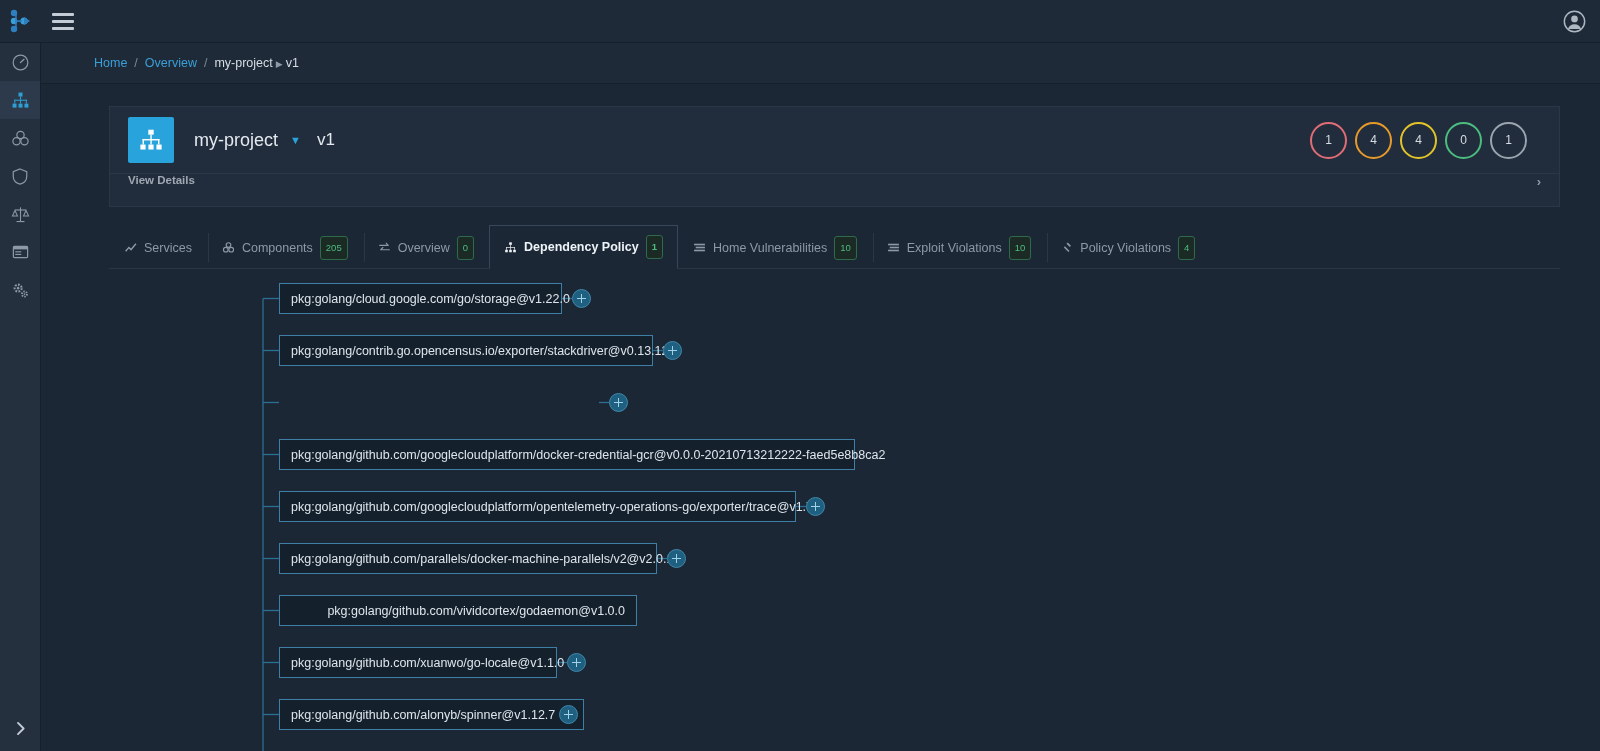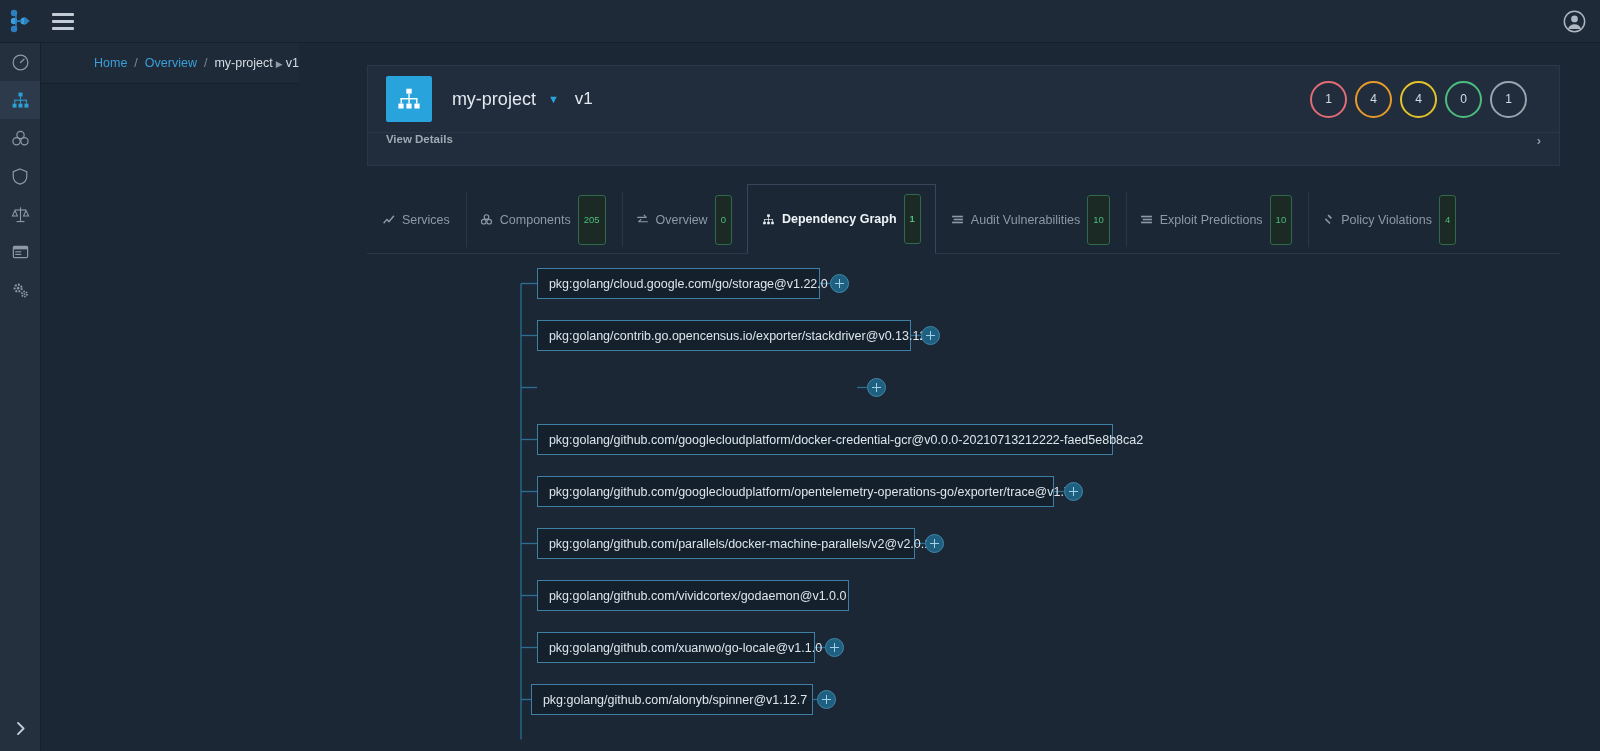--- a/index.html
+++ b/index.html
@@ -41,21 +41,21 @@
     cursor: pointer; color: #8d99a6;
   }
   .side-item.active { background: #2d3a4b; color: #2e9fd4; }
   .side-spacer { flex: 1; }
   .side-toggle {
     height: 46px; display: flex; align-items: center; justify-content: center;
     color: #c3ccd6; cursor: pointer;
   }
 
   
-  .main { flex: 1; display: flex; flex-direction: row; min-width: 0; background: #1b2735; }
+  .main { flex: 1; display: flex; flex-direction: column; min-width: 0; background: #1b2735; }
 
   .breadcrumb {
     height: 41px; min-height: 41px;
     display: flex; align-items: center;
     padding-left: 53px;
     font-size: 12.5px; color: #c3ccd6;
     background: #1e2a38;
     border-bottom: 1px solid #16202b;
   }
   .breadcrumb a { color: #3a9fd8; text-decoration: none; cursor: pointer; }
@@ -105,21 +105,21 @@
   .tab + .tab::before {
     content: ""; position: absolute; left: 0; top: 7px; bottom: 7px;
     width: 1px; background: #2b3747;
   }
   .tab.active {
     background: #1b2735; color: #eef3f7; font-weight: bold;
     border-color: #37465a; border-bottom: 1px solid #1b2735;
   }
   .tab.active::before, .tab.active + .tab::before { background: transparent; }
   .badge {
-    font-size: 9.5px; padding: 19px 5px; border-radius: 3px;
+    font-size: 9.5px; padding: 6px 5px; border-radius: 3px;
     border: 1px solid #2f6b4a; color: #4bbd7e; background: #1c2a25;
     line-height: 1.1;
   }
   .tabs-rule { height: 1px; background: #2b3747; margin-top: -1px; }
 
   
   .graph-wrap { flex: 1; position: relative; min-height: 0; overflow: hidden; }
   .graph { position: absolute; left: 0; top: 0; width: 100%; height: 100%; }
   .node {
     position: absolute; height: 31px;
@@ -321,43 +321,43 @@
                 <rect x="2.2" y="16.2" width="4.8" height="4.6"></rect>
                 <rect x="9.6" y="16.2" width="4.8" height="4.6"></rect>
                 <rect x="17" y="16.2" width="4.8" height="4.6"></rect>
                 <rect x="11.4" y="7.1" width="1.3" height="4"></rect>
                 <rect x="4.2" y="11.1" width="15.6" height="1.3"></rect>
                 <rect x="4.2" y="11.1" width="1.3" height="5.1"></rect>
                 <rect x="11.4" y="11.1" width="1.3" height="5.1"></rect>
                 <rect x="18.5" y="11.1" width="1.3" height="5.1"></rect>
               </svg>
             </span>
-            <span>Dependency Graph</span>
+            <span>Dependency Policy</span>
             <span class="badge">1</span>
           </div>
           <div class="tab">
             <span style="display: flex;">
               <svg width="13" height="13" viewBox="0 0 24 24" fill="currentColor">
                 <rect x="2" y="5" width="20" height="3"></rect>
                 <rect x="5" y="10.5" width="17" height="3"></rect>
                 <rect x="2" y="16" width="20" height="3"></rect>
               </svg>
             </span>
-            <span>Audit Vulnerabilities</span>
+            <span>Home Vulnerabilities</span>
             <span class="badge">10</span>
           </div>
           <div class="tab">
             <span style="display: flex;">
               <svg width="13" height="13" viewBox="0 0 24 24" fill="currentColor">
                 <rect x="2" y="5" width="20" height="3"></rect>
                 <rect x="5" y="10.5" width="17" height="3"></rect>
                 <rect x="2" y="16" width="20" height="3"></rect>
               </svg>
             </span>
-            <span>Exploit Predictions</span>
+            <span>Exploit Violations</span>
             <span class="badge">10</span>
           </div>
           <div class="tab">
             <span style="display: flex;">
               <svg width="12" height="13" viewBox="0 0 24 24" fill="currentColor">
                 <path d="M13.5 2 L20 8.5 L17.5 11 L11 4.5 Z"></path>
                 <rect x="9.5" y="9" width="3" height="13" transform="rotate(-45 11 15)"></rect>
               </svg>
             </span>
             <span>Policy Violations</span>
@@ -400,28 +400,28 @@
               <span>pkg:golang/github.com/googlecloudplatform/docker-credential-gcr@v0.0.0-20210713212222-faed5e8b8ca2</span>
             </div>
             <div class="node" style="left: 170px; top: 222px; width: 517px;">
               <span>pkg:golang/github.com/googlecloudplatform/opentelemetry-operations-go/exporter/trace@v1.7.0</span>
             </div>
             <div class="plus" style="left: 697px; top: 227.5px;"></div>
             <div class="node" style="left: 170px; top: 274px; width: 378px;">
               <span>pkg:golang/github.com/parallels/docker-machine-parallels/v2@v2.0.1</span>
             </div>
             <div class="plus" style="left: 558px; top: 279.5px;"></div>
-            <div class="node" style="left: 170px; top: 326px; width: 312px;">
+            <div class="node" style="left: 170px; top: 326px; width: 358px; justify-content: flex-end;">
               <span>pkg:golang/github.com/vividcortex/godaemon@v1.0.0</span>
             </div>
             <div class="node" style="left: 170px; top: 378px; width: 278px;">
               <span>pkg:golang/github.com/xuanwo/go-locale@v1.1.0</span>
             </div>
             <div class="plus" style="left: 458px; top: 383.5px;"></div>
-            <div class="node" style="left: 164px; top: 430px; width: 282px;">
+            <div class="node" style="left: 170px; top: 430px; width: 305px;">
               <span>pkg:golang/github.com/alonyb/spinner@v1.12.7</span>
             </div>
             <div class="plus" style="left: 450px; top: 435.5px;"></div>
           </div>
       </div>
 
     </div>
   </div>
 </div>
 

